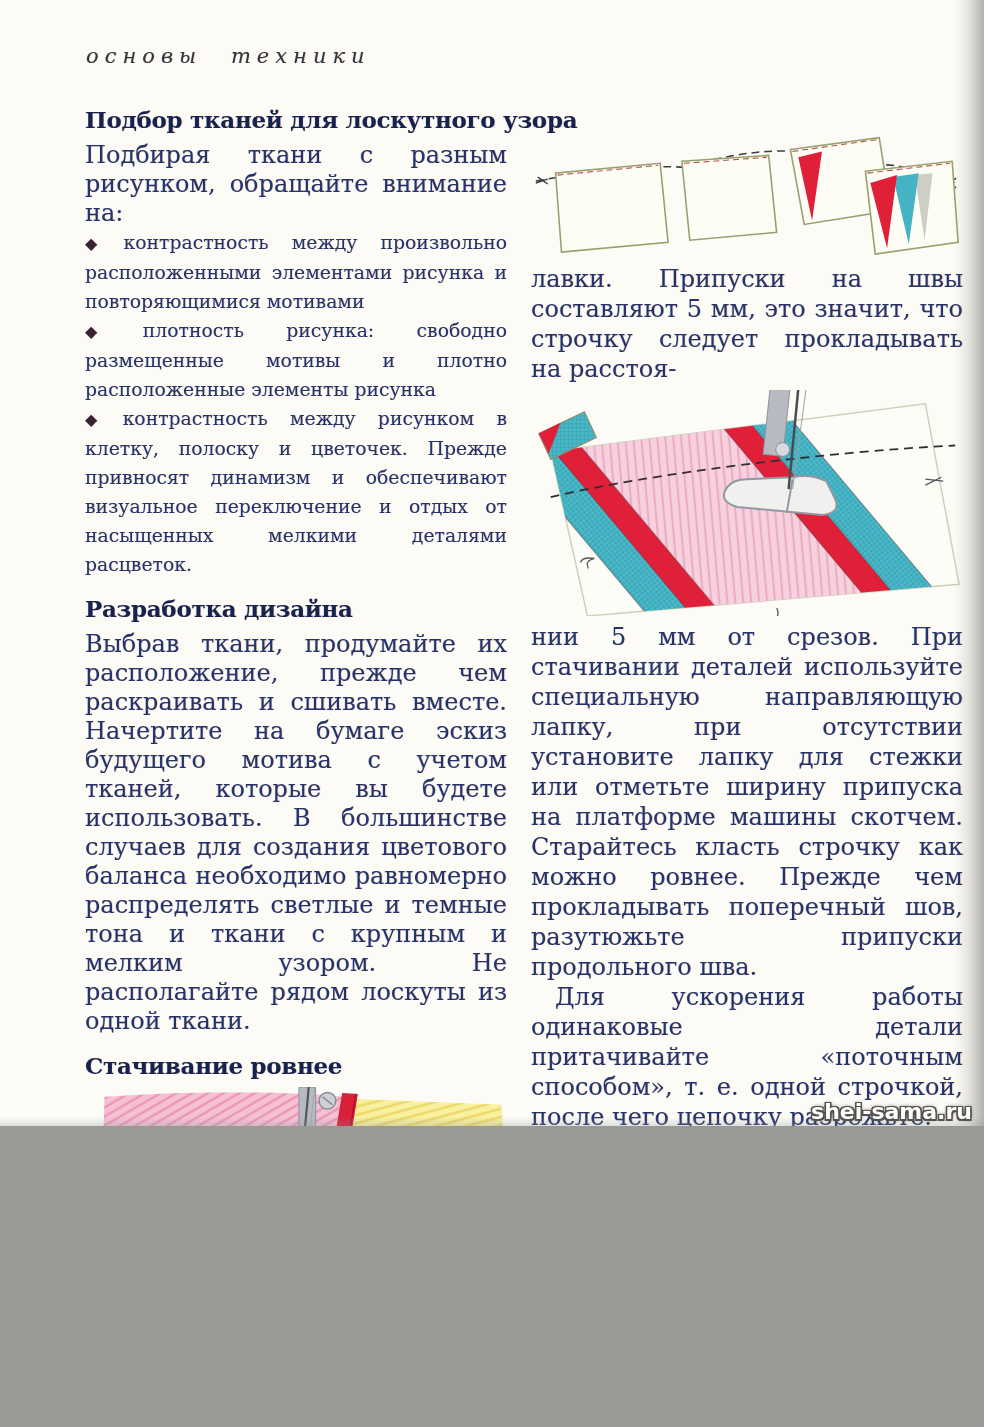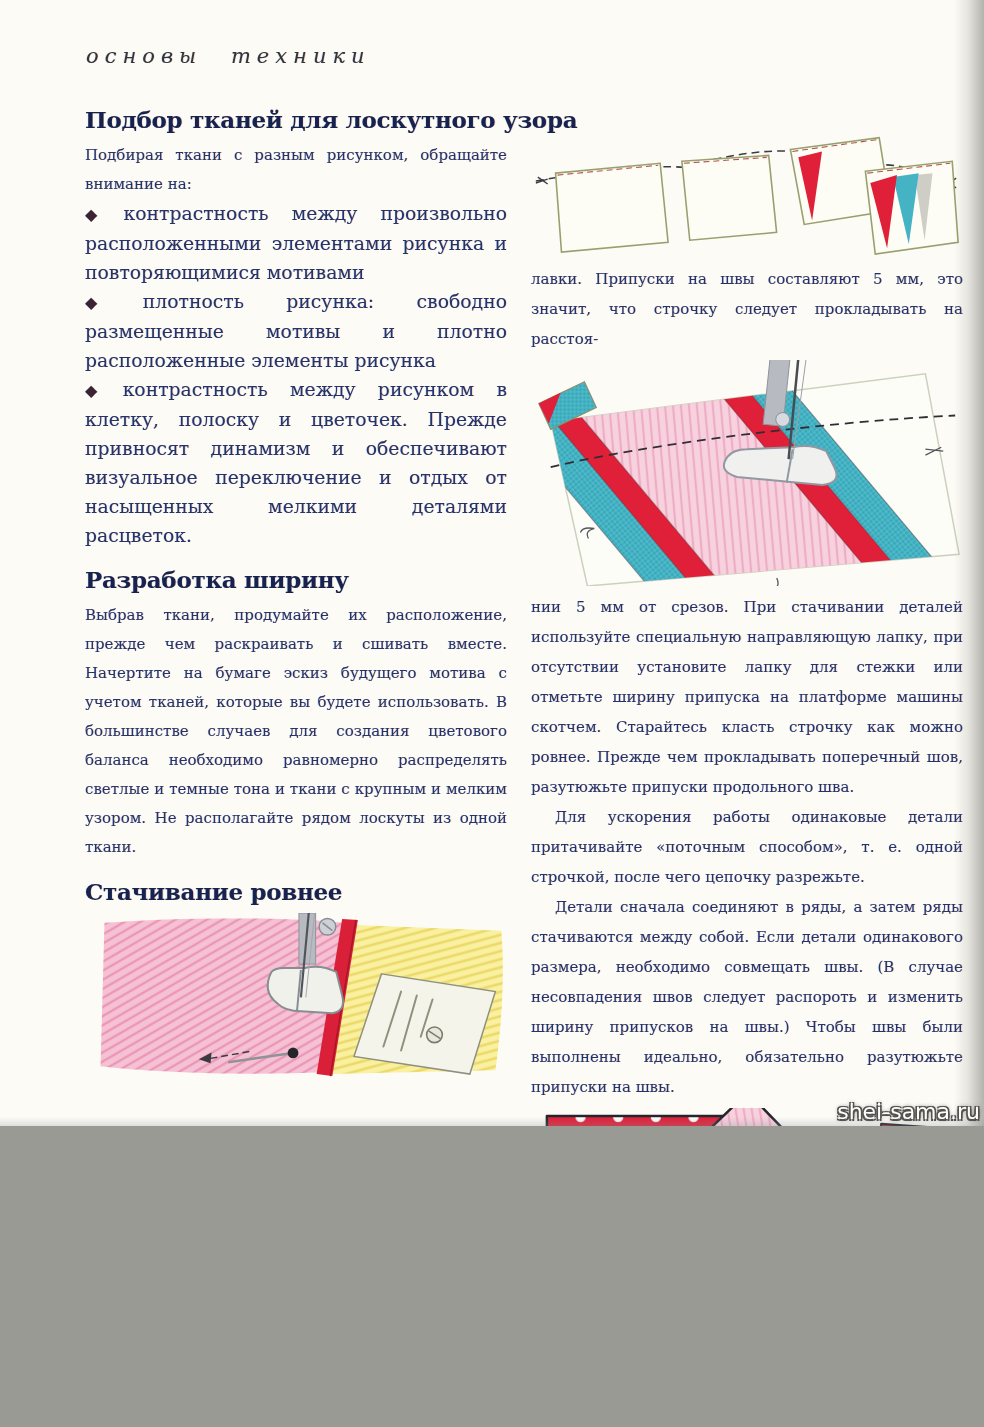--- a/index.html
+++ b/index.html
@@ -10,31 +10,31 @@
   }
   .txt { text-shadow:0.6px 0.2px 0 rgba(230,85,30,0.25), -0.6px -0.2px 0 rgba(45,170,235,0.22); }
   .running-head {
     position:absolute; left:86px; top:44px;
     font-style:italic; font-size:21px; letter-spacing:6px; word-spacing:16px; color:#34343c;
   }
   .col-left  { position:absolute; left:85px;  top:106px; width:422px; }
   .col-right { position:absolute; left:531px; top:104px; width:432px; }
   h1,h2 { font-size:23px; font-weight:bold; color:#17224e; margin:0 0 8px 0; letter-spacing:-0.3px; white-space:nowrap; }
   h2.mt { margin-top:16px; }
-  p { margin:0; font-size:15px; line-height:29px; text-align:justify; hyphens:auto; }
+  p { margin:0; font-size:24px; line-height:29px; text-align:justify; hyphens:auto; }
   .col-right p { line-height:30px; }
   .indent { text-indent:24px; }
   ul { margin:0; padding:0; }
   li { list-style:none; font-size:18.8px; line-height:29px; text-align:justify; hyphens:auto; }
   .bullet { color:#3a2433; margin-right:9px; font-size:16px; }
   .illo { margin:6px 0; line-height:0; }
   .page-number { position:absolute; left:84px; top:1356px; font-size:27px; color:#737373; }
   .watermark {
-    position:absolute; right:4px; bottom:2px;
-    font-family:"DejaVu Sans", sans-serif; font-weight:normal; font-size:22px; color:#ffffff;
+    position:absolute; right:12px; bottom:2px;
+    font-family:"DejaVu Sans", sans-serif; font-weight:bold; font-size:22px; color:#ffffff;
     text-shadow:-1.5px -1.5px 0 #55514e, 1.5px -1.5px 0 #55514e, -1.5px 1.5px 0 #55514e, 1.5px 1.5px 0 #55514e, 0 0 4px #3c3936;
   }
   .page-edge {
     position:absolute; top:0; right:0; width:30px; height:100%;
     background:linear-gradient(to right, rgba(118,118,110,0) 0%, rgba(118,118,110,0.16) 45%, rgba(100,100,92,0.48) 100%);
   }
   .page-bottom-edge {
     position:absolute; left:0; bottom:0; width:100%; height:9px;
     background:linear-gradient(to bottom, rgba(140,145,155,0), rgba(140,145,155,0.28));
   }
@@ -81,21 +81,21 @@
 
   <div class="col-left txt">
     <h1>Подбор тканей для лоскутного узора</h1>
     <p>Подбирая  ткани с разным рисунком, обращайте внимание на:</p>
     <ul>
       <li><span class="bullet">◆</span><span>контрастность между произвольно расположенными элементами рисунка  и повторяющимися мотивами</span></li>
       <li><span class="bullet">◆</span><span>плотность рисунка: свободно размещенные мотивы и плотно расположенные элементы рисунка</span></li>
       <li><span class="bullet">◆</span><span>контрастность между рисунком в клетку, полоску и цветочек. Прежде привносят динамизм и обеспечивают визуальное переключение и отдых от насыщенных мелкими деталями расцветок.</span></li>
     </ul>
 
-    <h2 class="mt">Разработка ширину</h2>
+    <h2 class="mt">Разработка дизайна</h2>
     <p>Выбрав ткани, продумайте их расположение, прежде чем раскраивать и сшивать вместе. Начертите на бумаге эскиз будущего мотива с учетом тканей, которые вы будете использовать. В большинстве случаев для создания цветового баланса необходимо равномерно распределять светлые и темные тона и ткани с крупным и мелким узором. Не располагайте рядом лоскуты из одной ткани.</p>
 
     <h2 class="mt">Стачивание ровнее</h2>
 
     <div class="illo">
       <svg viewBox="0 0 422 168" width="422" height="165">
         <path d="M16,10 C90,4 210,4 258,10 L242,162 C160,166 60,162 12,156 Z" fill="url(#pinkh)"></path>
         <path d="M266,12 L420,18 C424,64 420,118 414,160 L246,164 Z" fill="url(#yellowh)"></path>
         <polygon points="258,6 274,7 248,166 232,164" fill="#d92038"></polygon>
         <line x1="272" y1="7" x2="246" y2="166" stroke="#a8152a" stroke-width="1.5"></line>

